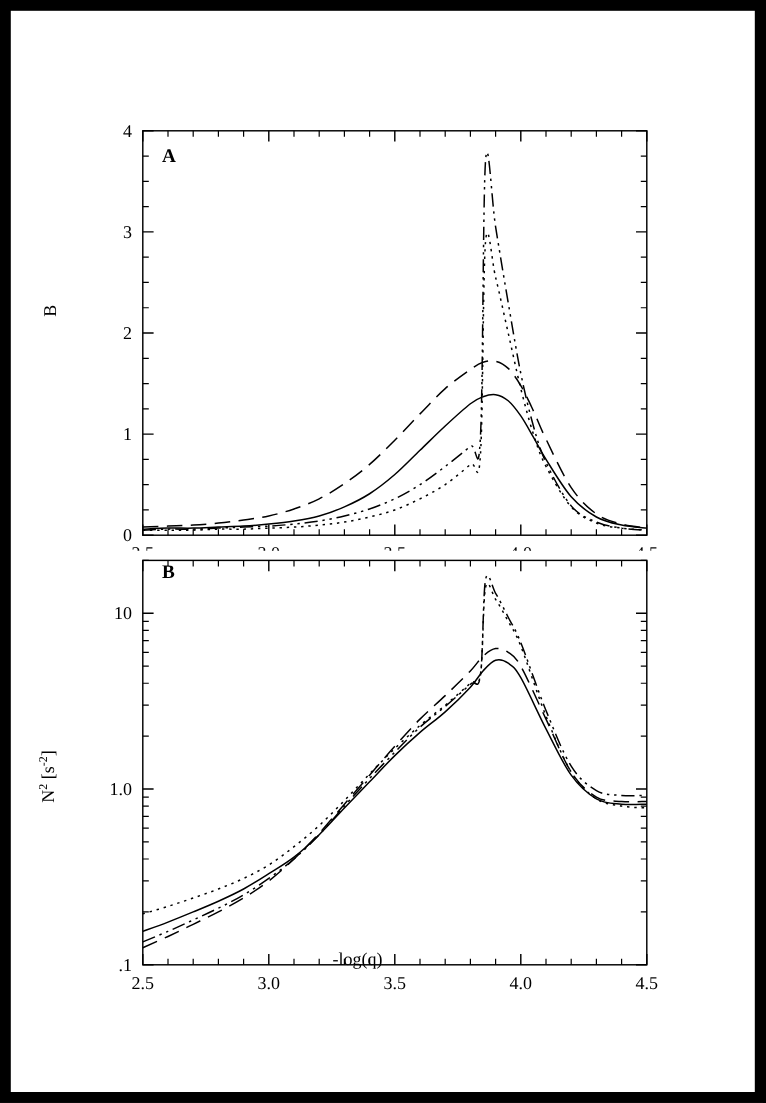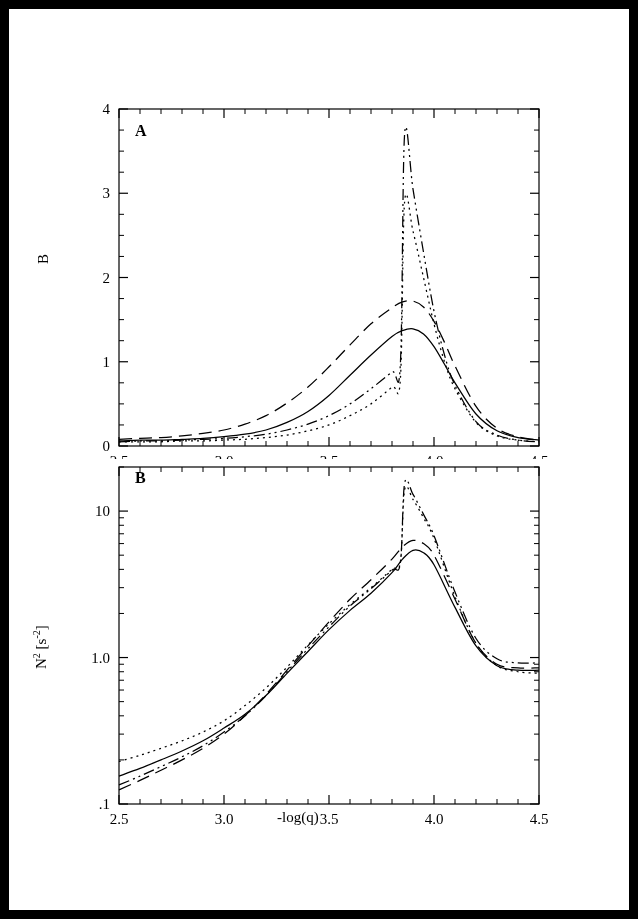--- a/index.html
+++ b/index.html
@@ -41,21 +41,21 @@
     transform-origin: left top;
   }
   .ylabel-b {
     left: 22px;
     top: 660px;
     transform: rotate(-90deg);
     transform-origin: left top;
   }
   .xlabel {
     left: 268px;
-    top: 800px;
+    top: 783px;
   }
   .sup {
     font-size: 10px;
     vertical-align: super;
   }
   .panel-tag {
     position: absolute;
     font-family: "Liberation Serif", serif;
     font-weight: bold;
     font-size: 16px;

